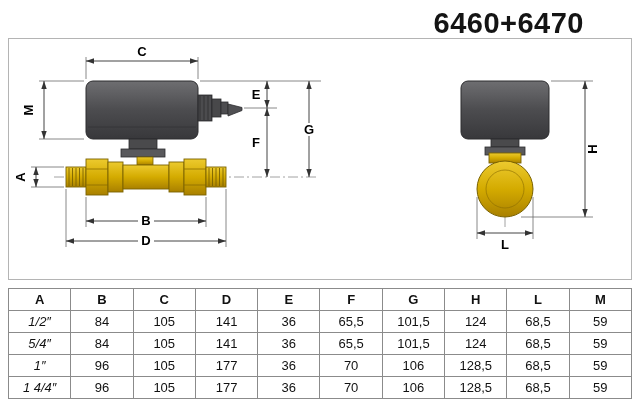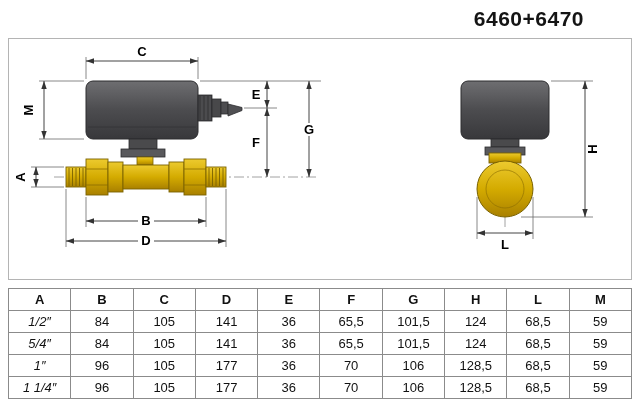--- a/index.html
+++ b/index.html
@@ -2,21 +2,21 @@
 <html><head>
 <meta charset="utf-8">
 <style>
   html,body { margin:0; padding:0; background:#fff; }
   .page {
     position:relative; width:640px; height:401px; background:#ffffff;
     font-family:"Liberation Sans", sans-serif; overflow:hidden; color:#111;
   }
   .title {
     position:absolute; top:7px; right:56px;
-    font-size:21px; font-weight:700; letter-spacing:.5px; color:#141414;
+    font-size:29px; font-weight:700; letter-spacing:.5px; color:#141414;
   }
   .diagram-box {
     position:absolute; top:38px; left:8px; width:622px; height:240px;
     border:1px solid #b4b4b4; background:#fff;
   }
   table.dims {
     position:absolute; top:288px; left:8px; width:624px;
     border-collapse:collapse; table-layout:fixed;
     font-size:13px; color:#111; background:#fff;
   }
@@ -251,21 +251,21 @@
           <td>105</td>
           <td>177</td>
           <td>36</td>
           <td>70</td>
           <td>106</td>
           <td>128,5</td>
           <td>68,5</td>
           <td>59</td>
         </tr>
         <tr>
-          <td class="size">1 1/4″</td>
+          <td class="size">1 4/4″</td>
           <td>96</td>
           <td>105</td>
           <td>177</td>
           <td>36</td>
           <td>70</td>
           <td>106</td>
           <td>128,5</td>
           <td>68,5</td>
           <td>59</td>
         </tr>

